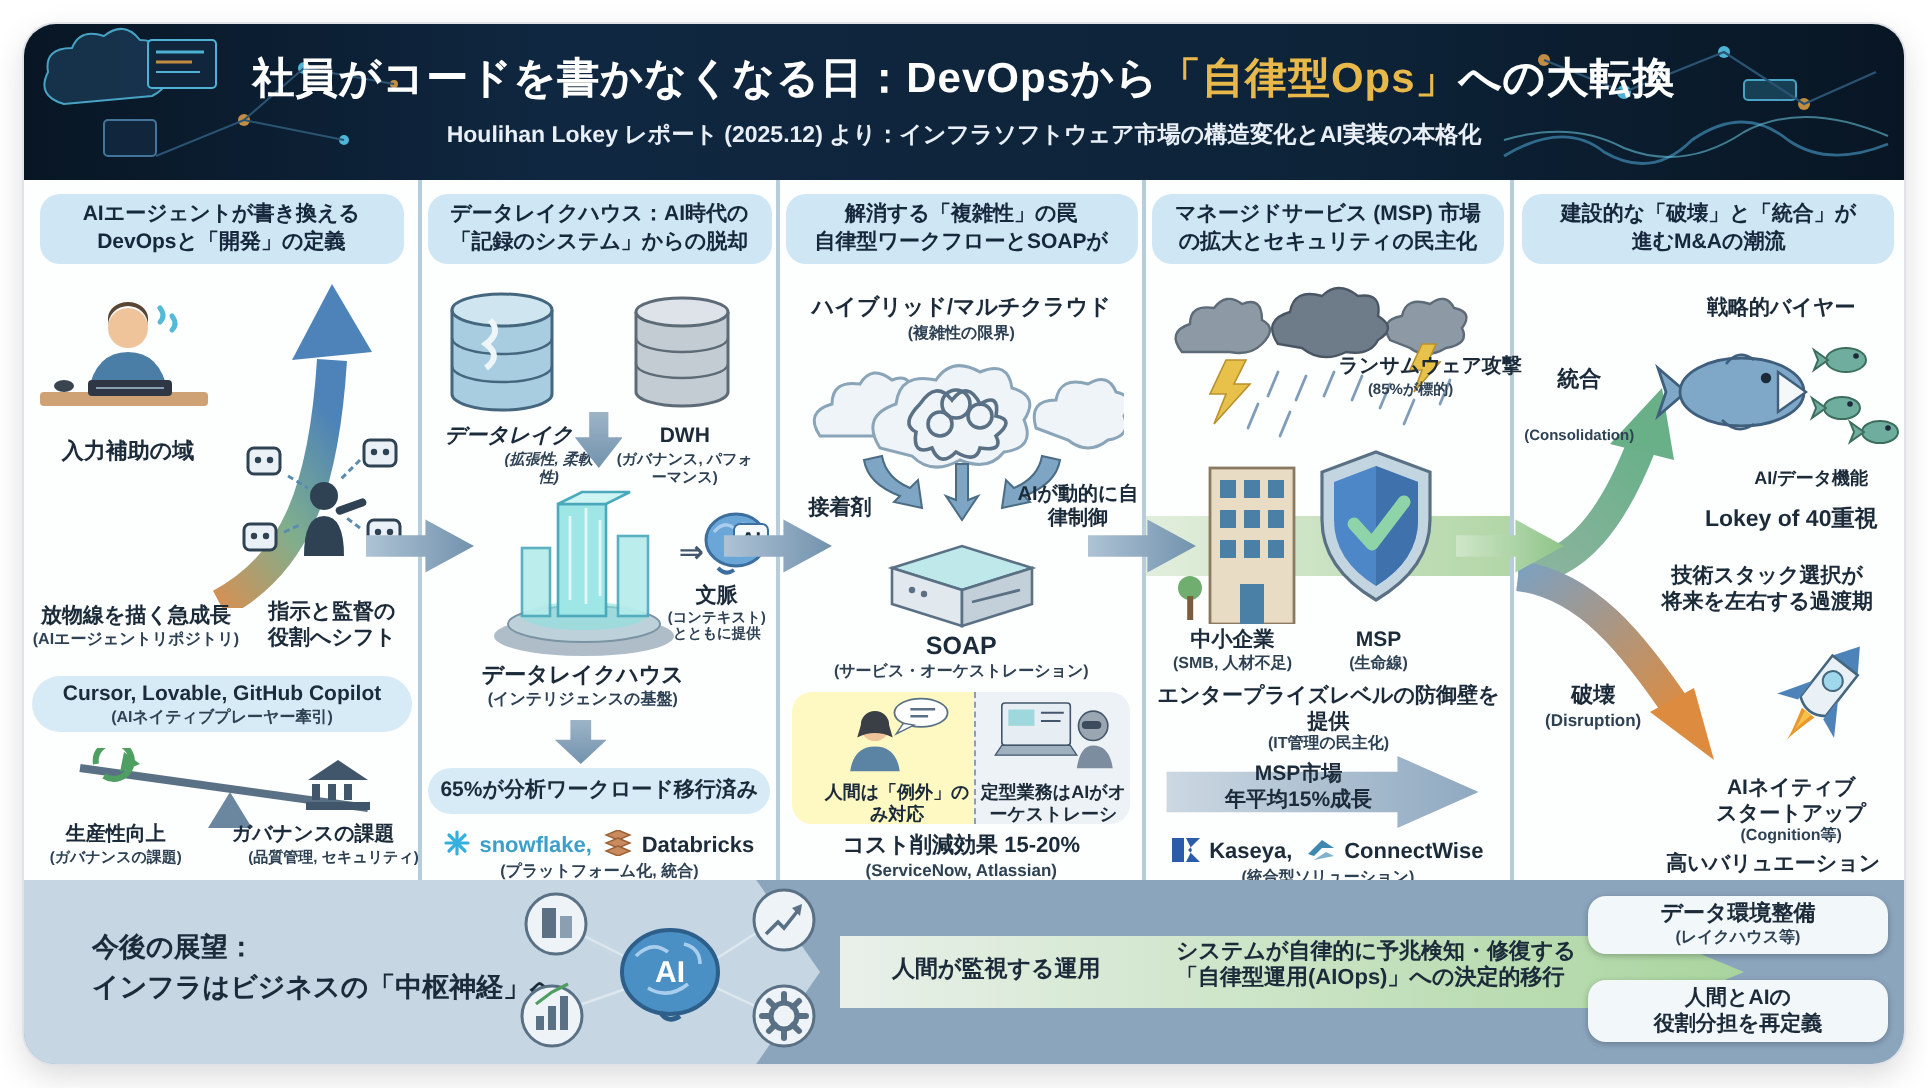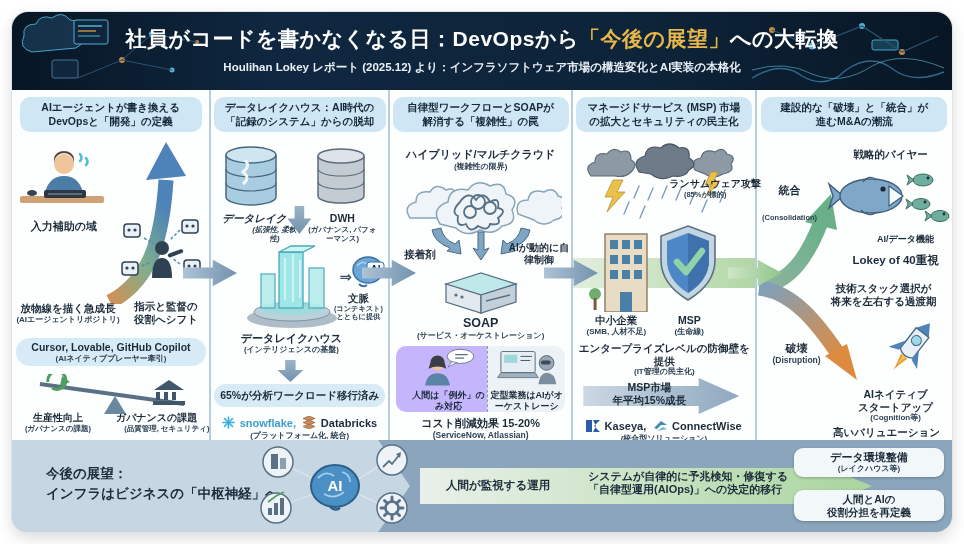--- a/index.html
+++ b/index.html
@@ -30,21 +30,21 @@
   .flow-arrow{position:absolute;top:168px;width:54px;height:30px;z-index:5;
         background:linear-gradient(90deg,#aec3d5,#7292ad);
         clip-path:polygon(0 32%,55% 32%,55% 6%,100% 50%,55% 94%,55% 68%,0 68%);}
   .flow-arrow.green{background:linear-gradient(90deg,#cfe6c8,#8fc488);}
   .down-arrow{position:absolute;background:linear-gradient(#9db4c7,#7292ad);
         clip-path:polygon(30% 0,70% 0,70% 45%,100% 45%,50% 100%,0 45%,30% 45%);}
   .band{position:absolute;left:0;right:0;top:168px;height:30px;z-index:0;
         background:linear-gradient(90deg,#e2eedd,#b2d6a6);}
   .split-panel{position:absolute;display:flex;z-index:2;border-radius:10px;overflow:hidden;}
   .split-panel .half{flex:1;text-align:center;padding:2px;}
-  .split-panel .half.hl{background:#c4b5fd;padding-left:16px;}
+  .split-panel .half.hl{background:#fef9c3;padding-left:16px;}
   .split-panel .half.hr{background:#edf2f6;border-left:1.5px dashed #8aa0b2;}
   .msp-arrow{position:absolute;background:linear-gradient(90deg,#ccd8e2,#8fa9c0);
         clip-path:polygon(0 22%,74% 22%,74% 0,100% 50%,74% 100%,74% 78%,0 78%);z-index:1;}
   
   footer{position:relative;height:92px;background:#8ba5bd;}
   .f-left{position:absolute;left:0;top:0;bottom:0;width:398px;background:#c6d6e3;
         clip-path:polygon(0 0,92% 0,100% 50%,92% 100%,0 100%);}
   .f-outlook{position:absolute;left:34px;top:24px;font-size:13.5px;font-weight:bold;color:#1c2b3a;line-height:1.5;}
   .f-arrow{position:absolute;left:408px;top:16px;width:452px;height:60px;
         background:linear-gradient(90deg,#e9f0ea 0%,#cde5c8 45%,#a9d49e 100%);
@@ -77,21 +77,21 @@
     <svg class="deco deco-r" width="210" height="78" viewBox="0 0 210 78">
       <circle cx="30" cy="18" r="3" fill="#d89a43"></circle>
           <circle cx="70" cy="34" r="3.5" fill="#57c4e8"></circle>
       <circle cx="120" cy="14" r="3" fill="#57c4e8"></circle>
           <circle cx="160" cy="40" r="3" fill="#d89a43"></circle>
       <rect x="130" y="28" width="26" height="10" rx="2" fill="#1b4a60" stroke="#57c4e8" opacity=".9"></rect>
       <polyline points="30,18 70,34 120,14 160,40 196,24" fill="none" stroke="#2e5a7a" stroke-width="1.2"></polyline>
       <path d="M10 66 q30 -18 50 -2 q24 14 44 -6 q26 -18 48 0 q20 14 50 2" fill="none" stroke="#3f88b0" stroke-width="1.4" opacity=".8"></path>
       <path d="M10 58 q34 -10 60 4 q30 12 60 -8 q30 -16 72 2" fill="none" stroke="#6fd0ea" stroke-width="1" opacity=".6"></path>
     </svg>
-    <div class="h-title"><span>社員がコードを書かなくなる日：DevOpsから</span><span class="gold">「今後の展望」</span><span>への大転換</span></div>
+    <div class="h-title"><span>社員がコードを書かなくなる日：DevOpsから</span><span class="gold">「自律型Ops」</span><span>への大転換</span></div>
     <div class="h-sub">Houlihan Lokey レポート (2025.12) より：インフラソフトウェア市場の構造変化とAI実装の本格化</div>
   </header>
 
   <main>
 
     <section class="col c1">
       <div class="pill" style="width:178px;">
         <div>AIエージェントが書き換える</div>
             <div>DevOpsと「開発」の定義</div>
       </div>
@@ -265,22 +265,22 @@
                 <polygon points="7,8 13,10.5 7,13 1,10.5"></polygon>
           </g>
         </svg>
         <span class="t" style="font-size:11px;">Databricks</span>
         <div class="s" style="font-size:8px;">(プラットフォーム化, 統合)</div>
       </div>
     </section>
 
     <section class="col c3">
       <div class="pill" style="width:172px;">
-        <div>自律型ワークフローとSOAPが</div>
-            <div>解消する「複雑性」の罠</div>
+        <div>解消する「複雑性」の罠</div>
+            <div>自律型ワークフローとSOAPが</div>
       </div>
       <div class="abs t tc" style="left:0;top:58px;width:100%;font-size:11px;">ハイブリッド/マルチクラウド</div>
       <div class="abs s tc" style="left:0;top:72px;width:100%;font-size:8px;">(複雑性の限界)</div>
       <svg class="abs" style="left:12px;top:82px;" width="160" height="94" viewBox="0 0 160 94">
         <g fill="#eef4f8" stroke="#8aa4b8" stroke-width="1.5">
           <path d="M8 46 q-8 -12 6 -16 q0 -12 14 -10 q6 -10 16 -2 q10 -4 10 8 q10 4 2 14 q-6 10 -18 6 z"></path>
           <path d="M116 42 q-4 -14 10 -14 q2 -12 16 -8 q10 -6 14 4 q10 2 4 12 q4 10 -8 12 q-10 8 -20 0 z"></path>
           <path d="M38 52 q-10 -16 8 -22 q2 -16 20 -12 q8 -12 22 -4 q14 -6 16 8 q14 4 6 16 q6 14 -10 16 q-8 10 -22 4 q-14 8 -24 -2 z"></path>
         </g>
         <g fill="none" stroke="#5a7185" stroke-width="1.8">

